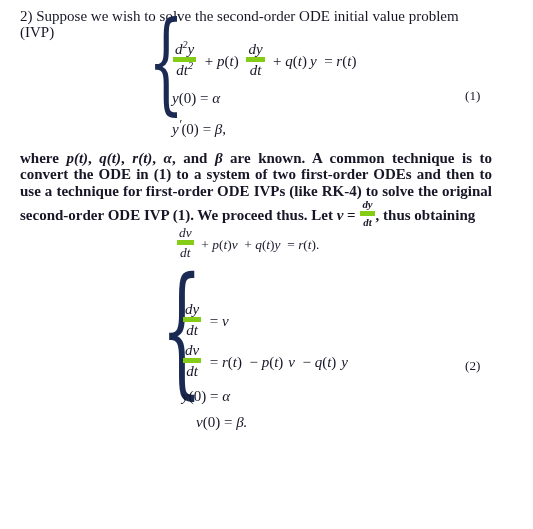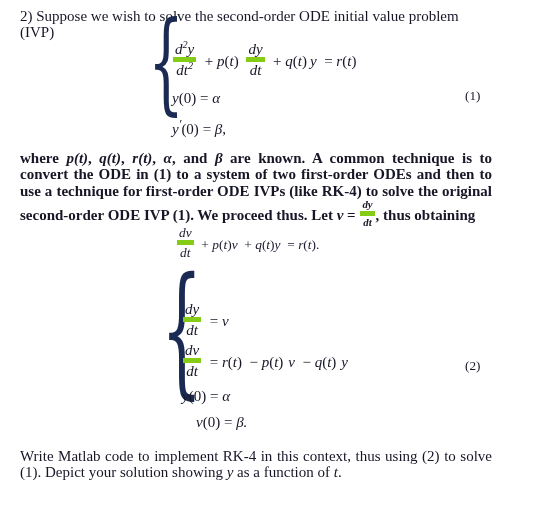--- a/index.html
+++ b/index.html
@@ -180,17 +180,14 @@
       <span class="mi">y</span><span class="mn">(0)</span><span class="op">&nbsp;=&nbsp;</span><span class="mi">α</span>
     </div>
 
     <div class="sysrow" style="left:196px; top:414px;">
       <span class="mi">v</span><span class="mn">(0)</span><span class="op">&nbsp;=&nbsp;</span><span class="mi">β.</span>
     </div>
 
     <div class="eqnum" style="left:465px; top:358px;">(2)</div>
   </div>
 
-  <div class="para" style="top:448px;">
-    <span>Write Matlab code to implement RK-4 in this context, thus using (2) to solve (1).  Depict your solution showing </span><span class="mi">y</span><span> as a function of </span><span class="mi">t</span><span>.</span>
-  </div>
 
 </div>
 
 </body></html>

